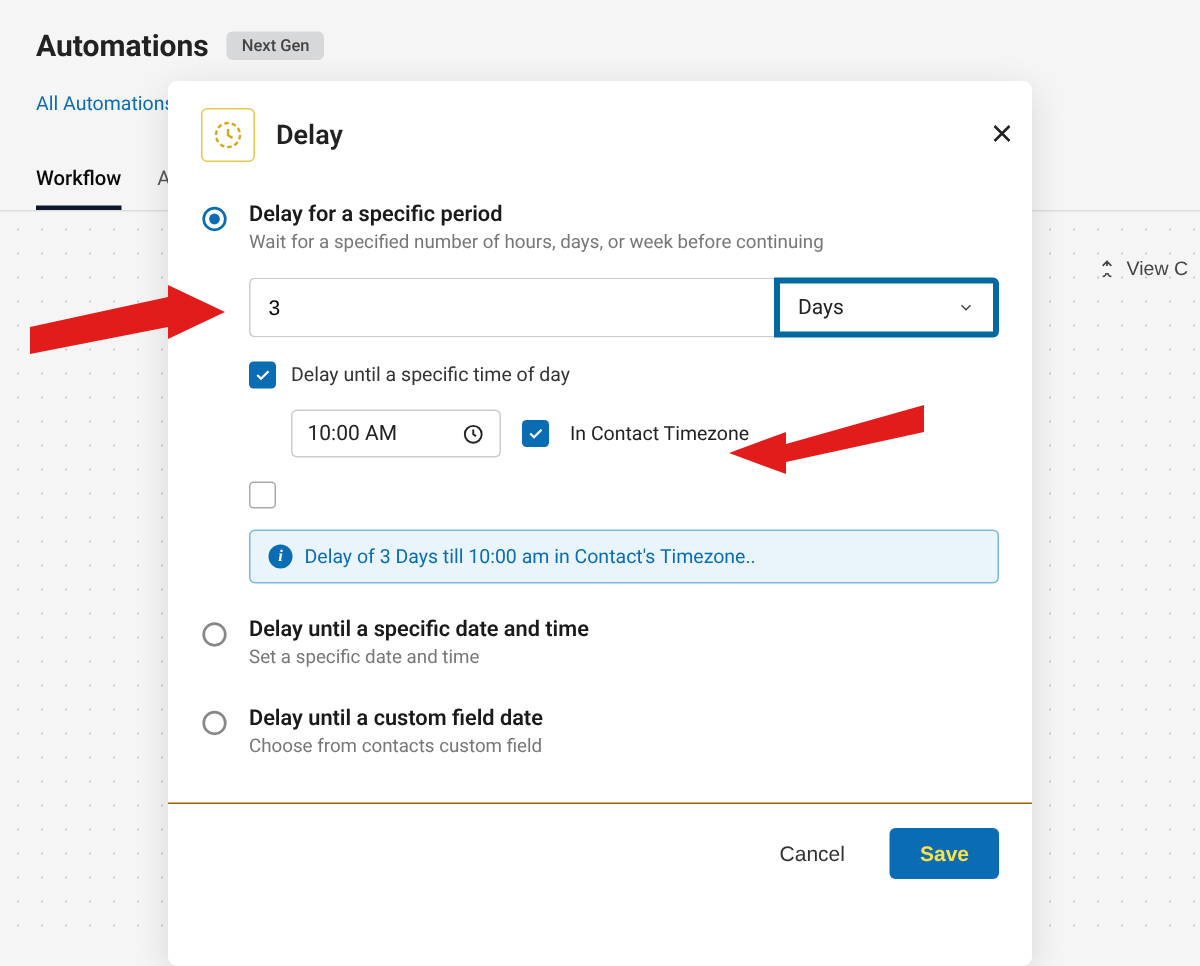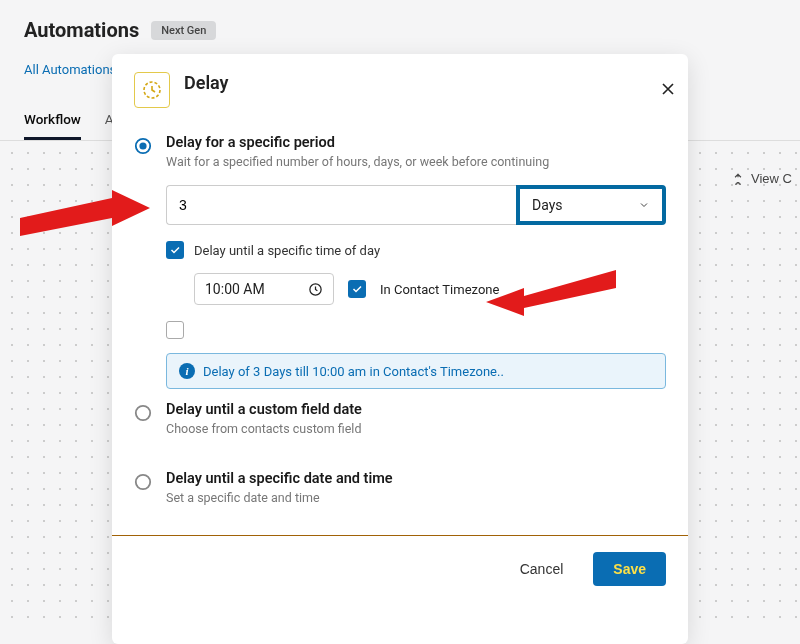--- a/index.html
+++ b/index.html
@@ -104,20 +104,21 @@
     .modal {
       width: 576px;
       background: #fff;
       border-radius: 6px;
       box-shadow: 0 6px 24px rgba(0,0,0,0.12);
       overflow: hidden;
       position: relative;
     }
     .modal-header {
       display: flex;
+      align-items: center;
       gap: 14px;
       padding: 18px 6px 14px 22px;
     }
     .delay-icon-box {
       width: 36px;
       height: 36px;
       border: 1px solid #e3c94b;
       border-radius: 4px;
       display: flex;
       align-items: center;
@@ -398,40 +399,40 @@
         <div class="check-row">
           <div class="checkbox-box unchecked"></div>
         </div>
 
         <div class="info-box">
           <div class="info-circle">i</div>
           <span>Delay of 3 Days till 10:00 am in Contact's Timezone..</span>
         </div>
       </div>
 
+      <div class="option-block" style="margin-top:10px">
+        <svg class="radio" width="18" height="18" viewBox="0 0 20 20">
+          <circle cx="10" cy="10" r="8" fill="none" stroke="#888" stroke-width="2"></circle>
+        </svg>
+        <div class="option-content">
+          <div class="option-title">Delay until a specific date and time</div>
+          <div class="option-sub">Set a specific date and time</div>
+        </div>
+      </div>
+
       <div class="option-block">
         <svg class="radio" width="18" height="18" viewBox="0 0 20 20">
           <circle cx="10" cy="10" r="8" fill="none" stroke="#888" stroke-width="2"></circle>
         </svg>
         <div class="option-content">
           <div class="option-title">Delay until a custom field date</div>
           <div class="option-sub">Choose from contacts custom field</div>
         </div>
       </div>
 
-      <div class="option-block" style="margin-top:10px">
-        <svg class="radio" width="18" height="18" viewBox="0 0 20 20">
-          <circle cx="10" cy="10" r="8" fill="none" stroke="#888" stroke-width="2"></circle>
-        </svg>
-        <div class="option-content">
-          <div class="option-title">Delay until a specific date and time</div>
-          <div class="option-sub">Set a specific date and time</div>
-        </div>
-      </div>
-
     </div>
 
     <div class="modal-footer">
       <button class="btn-cancel">Cancel</button>
       <button class="btn-save">Save</button>
     </div>
 
   </div>
 </div>
 

